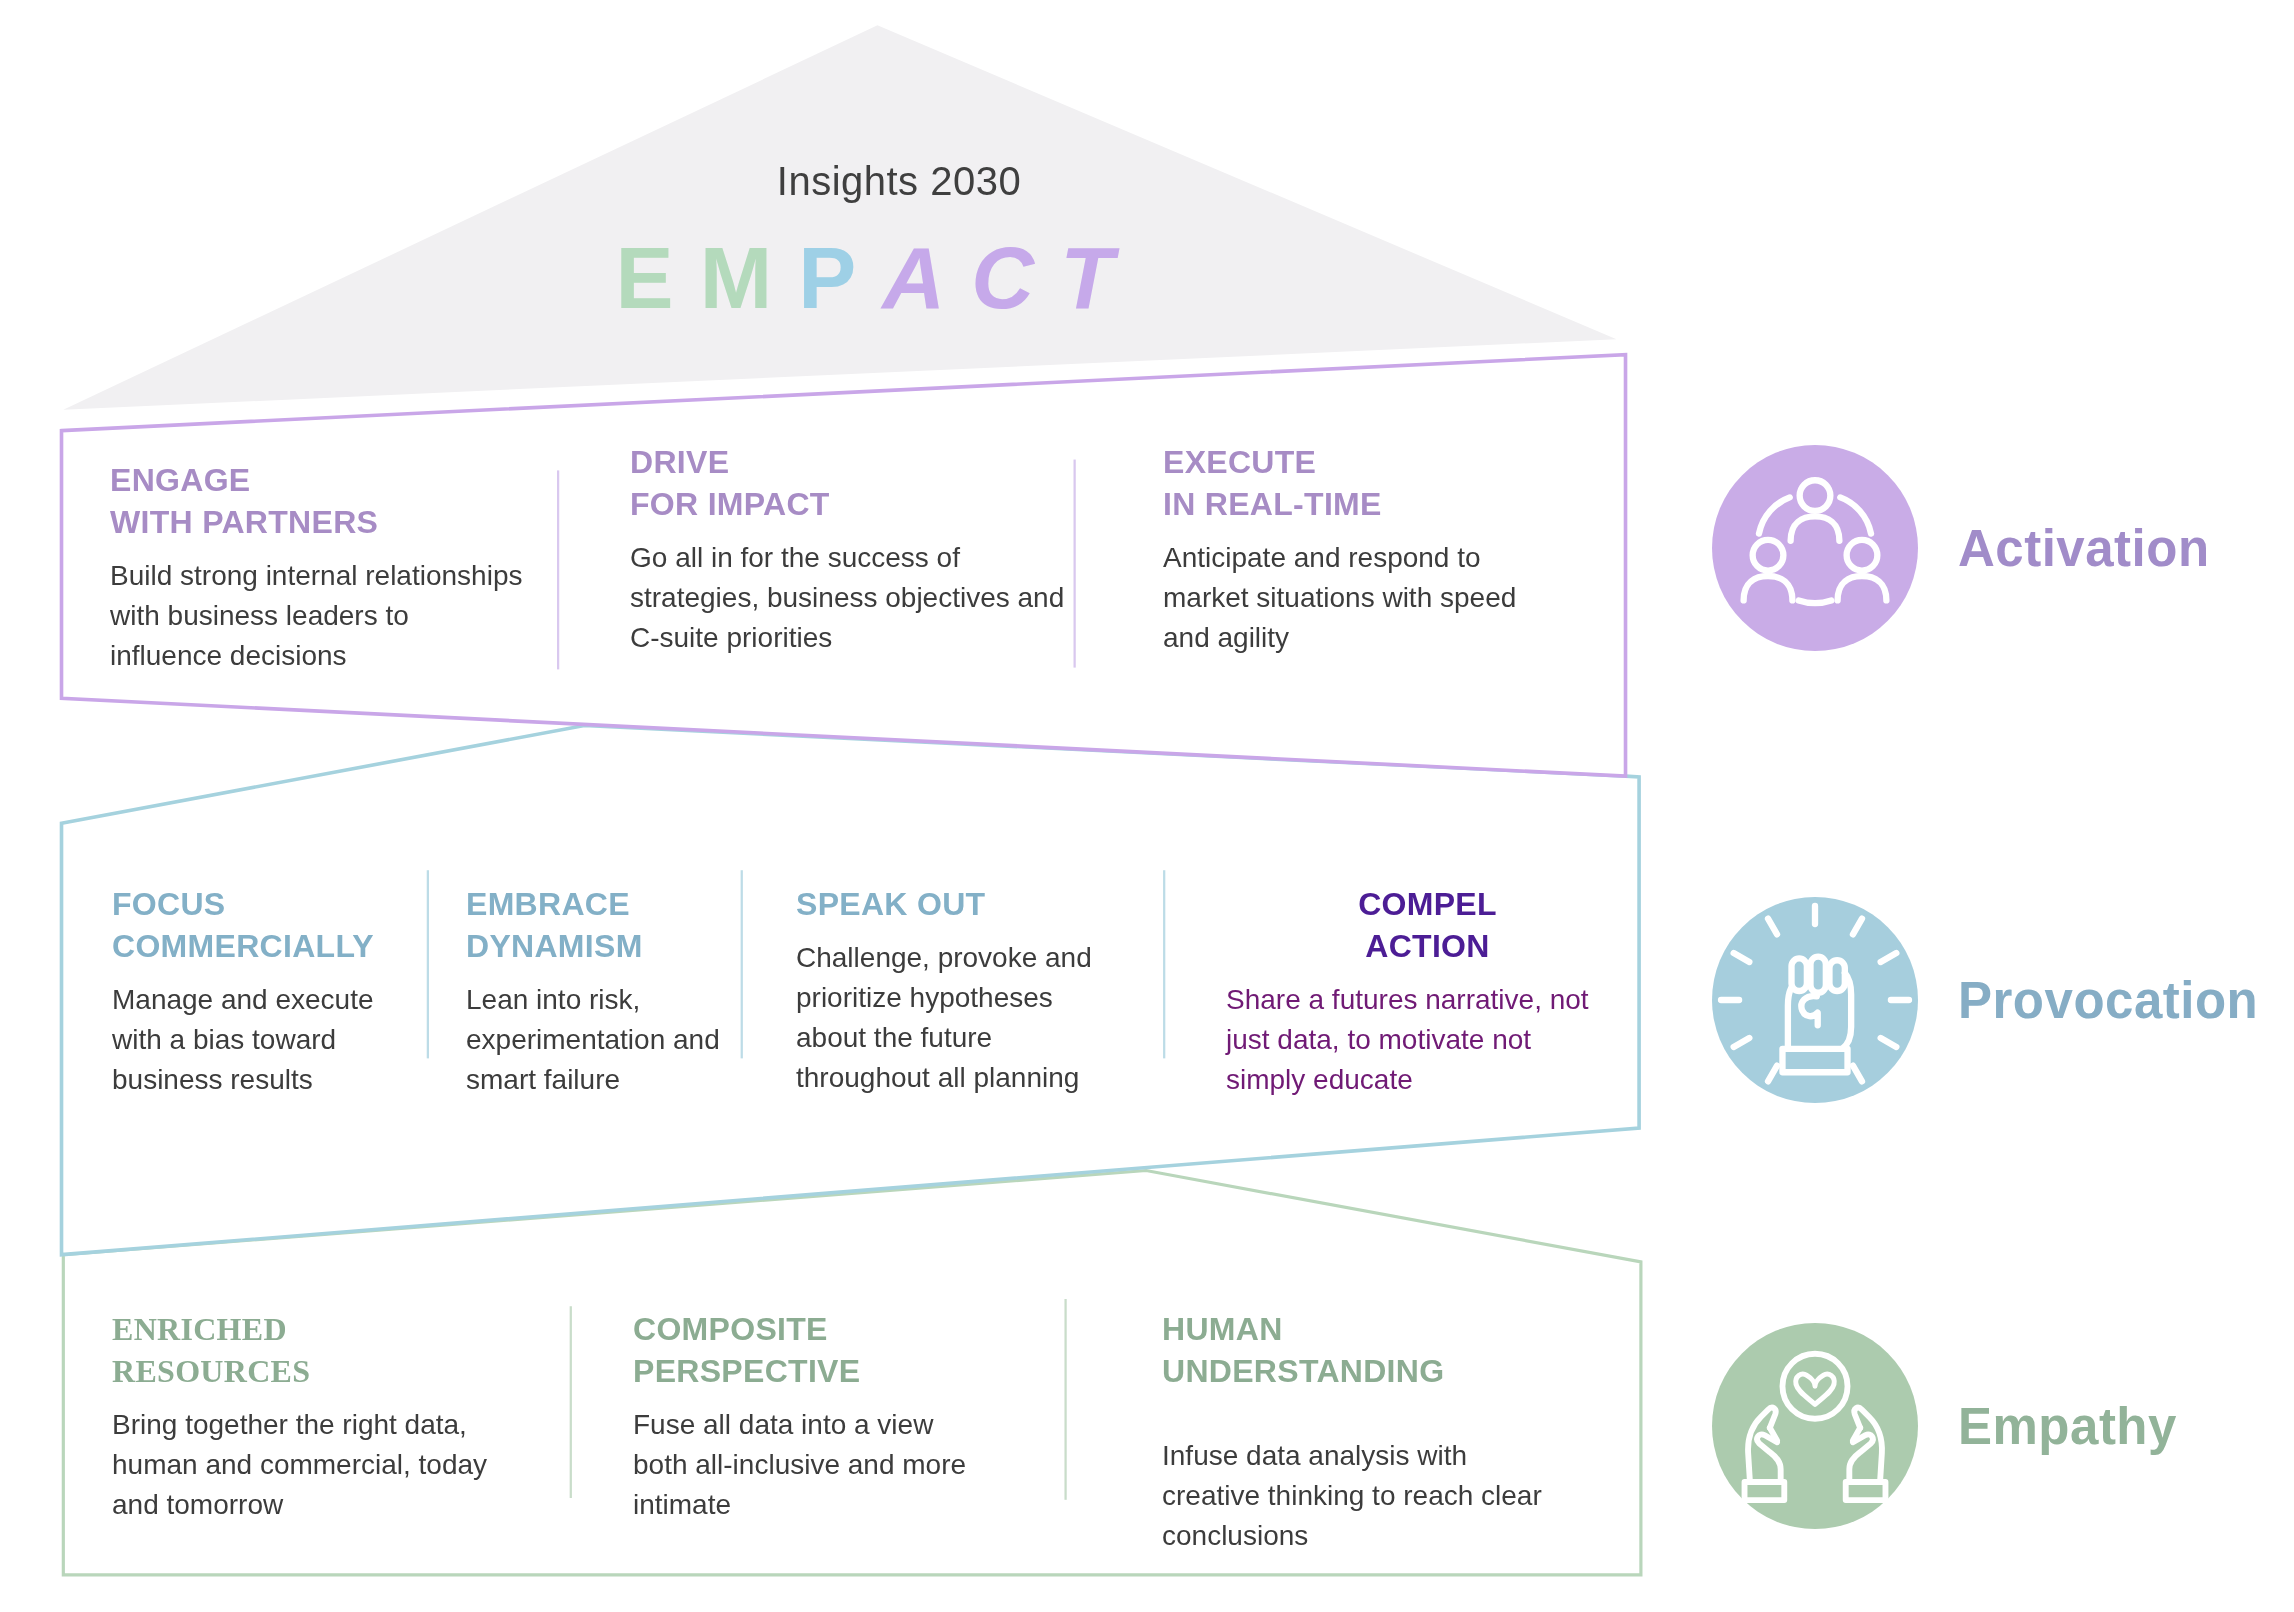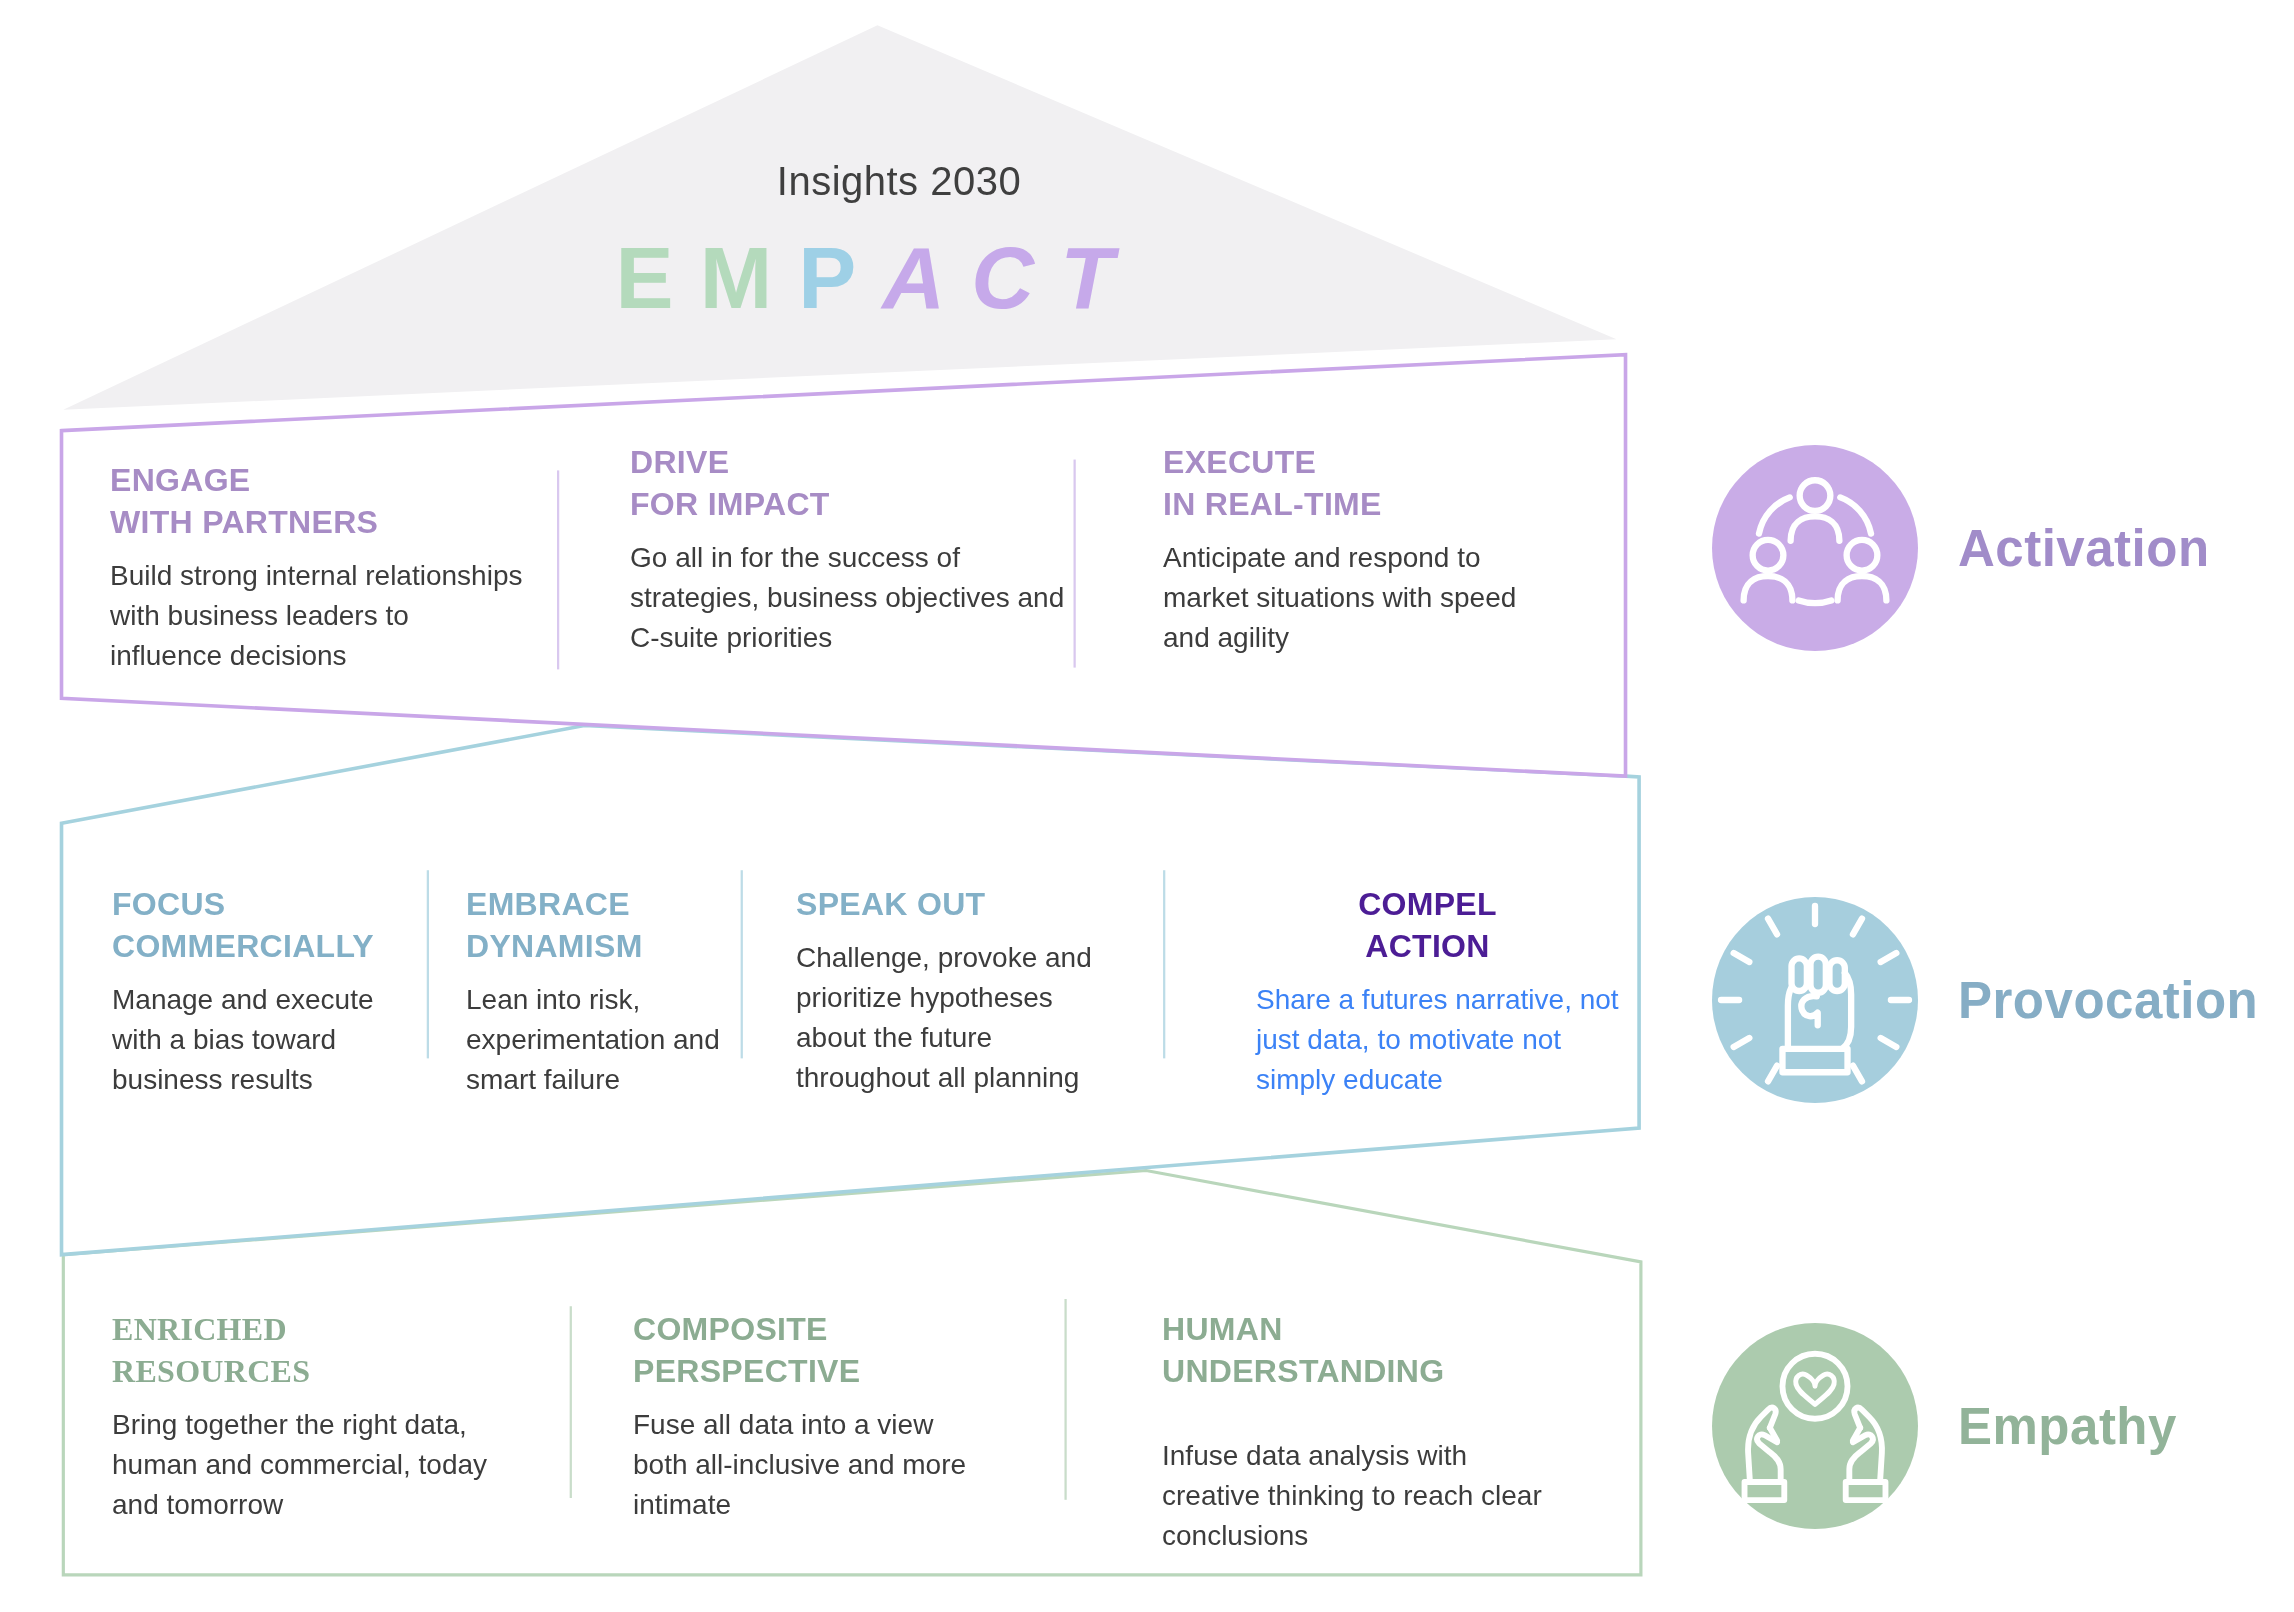--- a/index.html
+++ b/index.html
@@ -115,21 +115,21 @@
   <div class="band-col b1c1">
     <h3 style="color: rgb(131, 176, 199);">EMBRACE
 DYNAMISM</h3>
     <p style="color: rgb(60, 60, 60);">Lean into risk,
 experimentation and
 smart failure</p>
   </div>
   <div class="band-col b1c3">
     <h3 style="color: #4c1d95; text-align: center;">COMPEL
 ACTION</h3>
-    <p style="color: #3b82f6; margin-left: 30px;">Share a futures narrative, not
+    <p style="color: #701a75;">Share a futures narrative, not
 just data, to motivate not
 simply educate</p>
   </div>
 
   <div class="band-col b2c0">
     <h3 style="color: rgb(140, 172, 146); font-family: Liberation Serif, serif;">ENRICHED
 RESOURCES</h3>
     <p style="color: rgb(60, 60, 60);">Bring together the right data,
 human and commercial, today
 and tomorrow</p>

